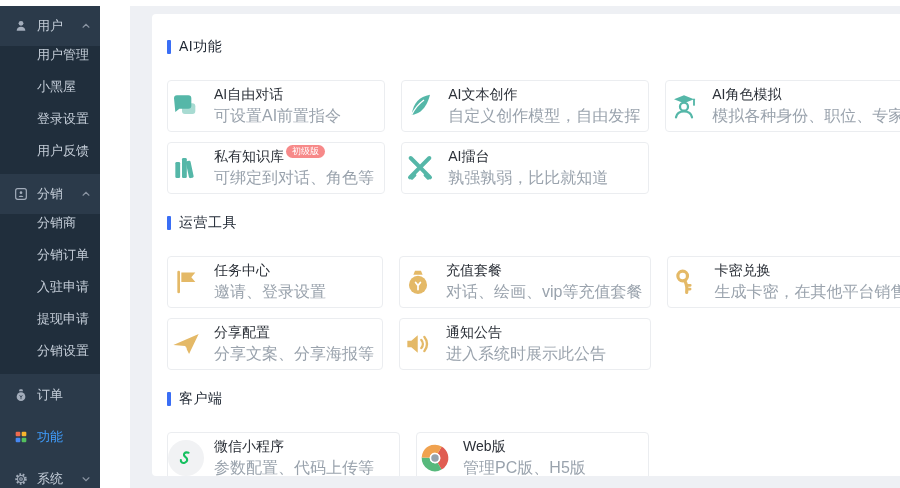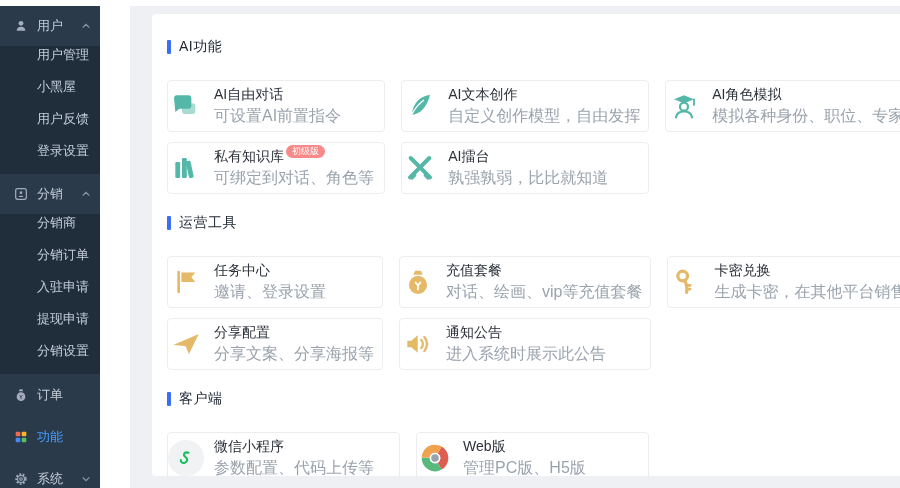--- a/index.html
+++ b/index.html
@@ -58,24 +58,24 @@
           </svg>
         </span>
       </div>
       <div class="side-sub">
         <span class="side-label">用户管理</span>
       </div>
       <div class="side-sub">
         <span class="side-label">小黑屋</span>
       </div>
       <div class="side-sub">
+        <span class="side-label">登录设置</span>
+      </div>
+      <div class="side-sub">
         <span class="side-label">用户反馈</span>
-      </div>
-      <div class="side-sub">
-        <span class="side-label">登录设置</span>
       </div>
       <div class="side-item">
         <span class="side-icon">
           <svg viewBox="0 0 24 24">
             <rect x="4" y="4" width="16" height="16" rx="3" fill="none" stroke="#a3adbb" stroke-width="1.8"></rect>
             <circle cx="12" cy="10" r="2" fill="#a3adbb"></circle>
             <path d="M8.5 16.5c0-2.3 7-2.3 7 0Z" fill="#a3adbb"></path>
           </svg>
         </span>
         <span class="side-label">分销</span>

